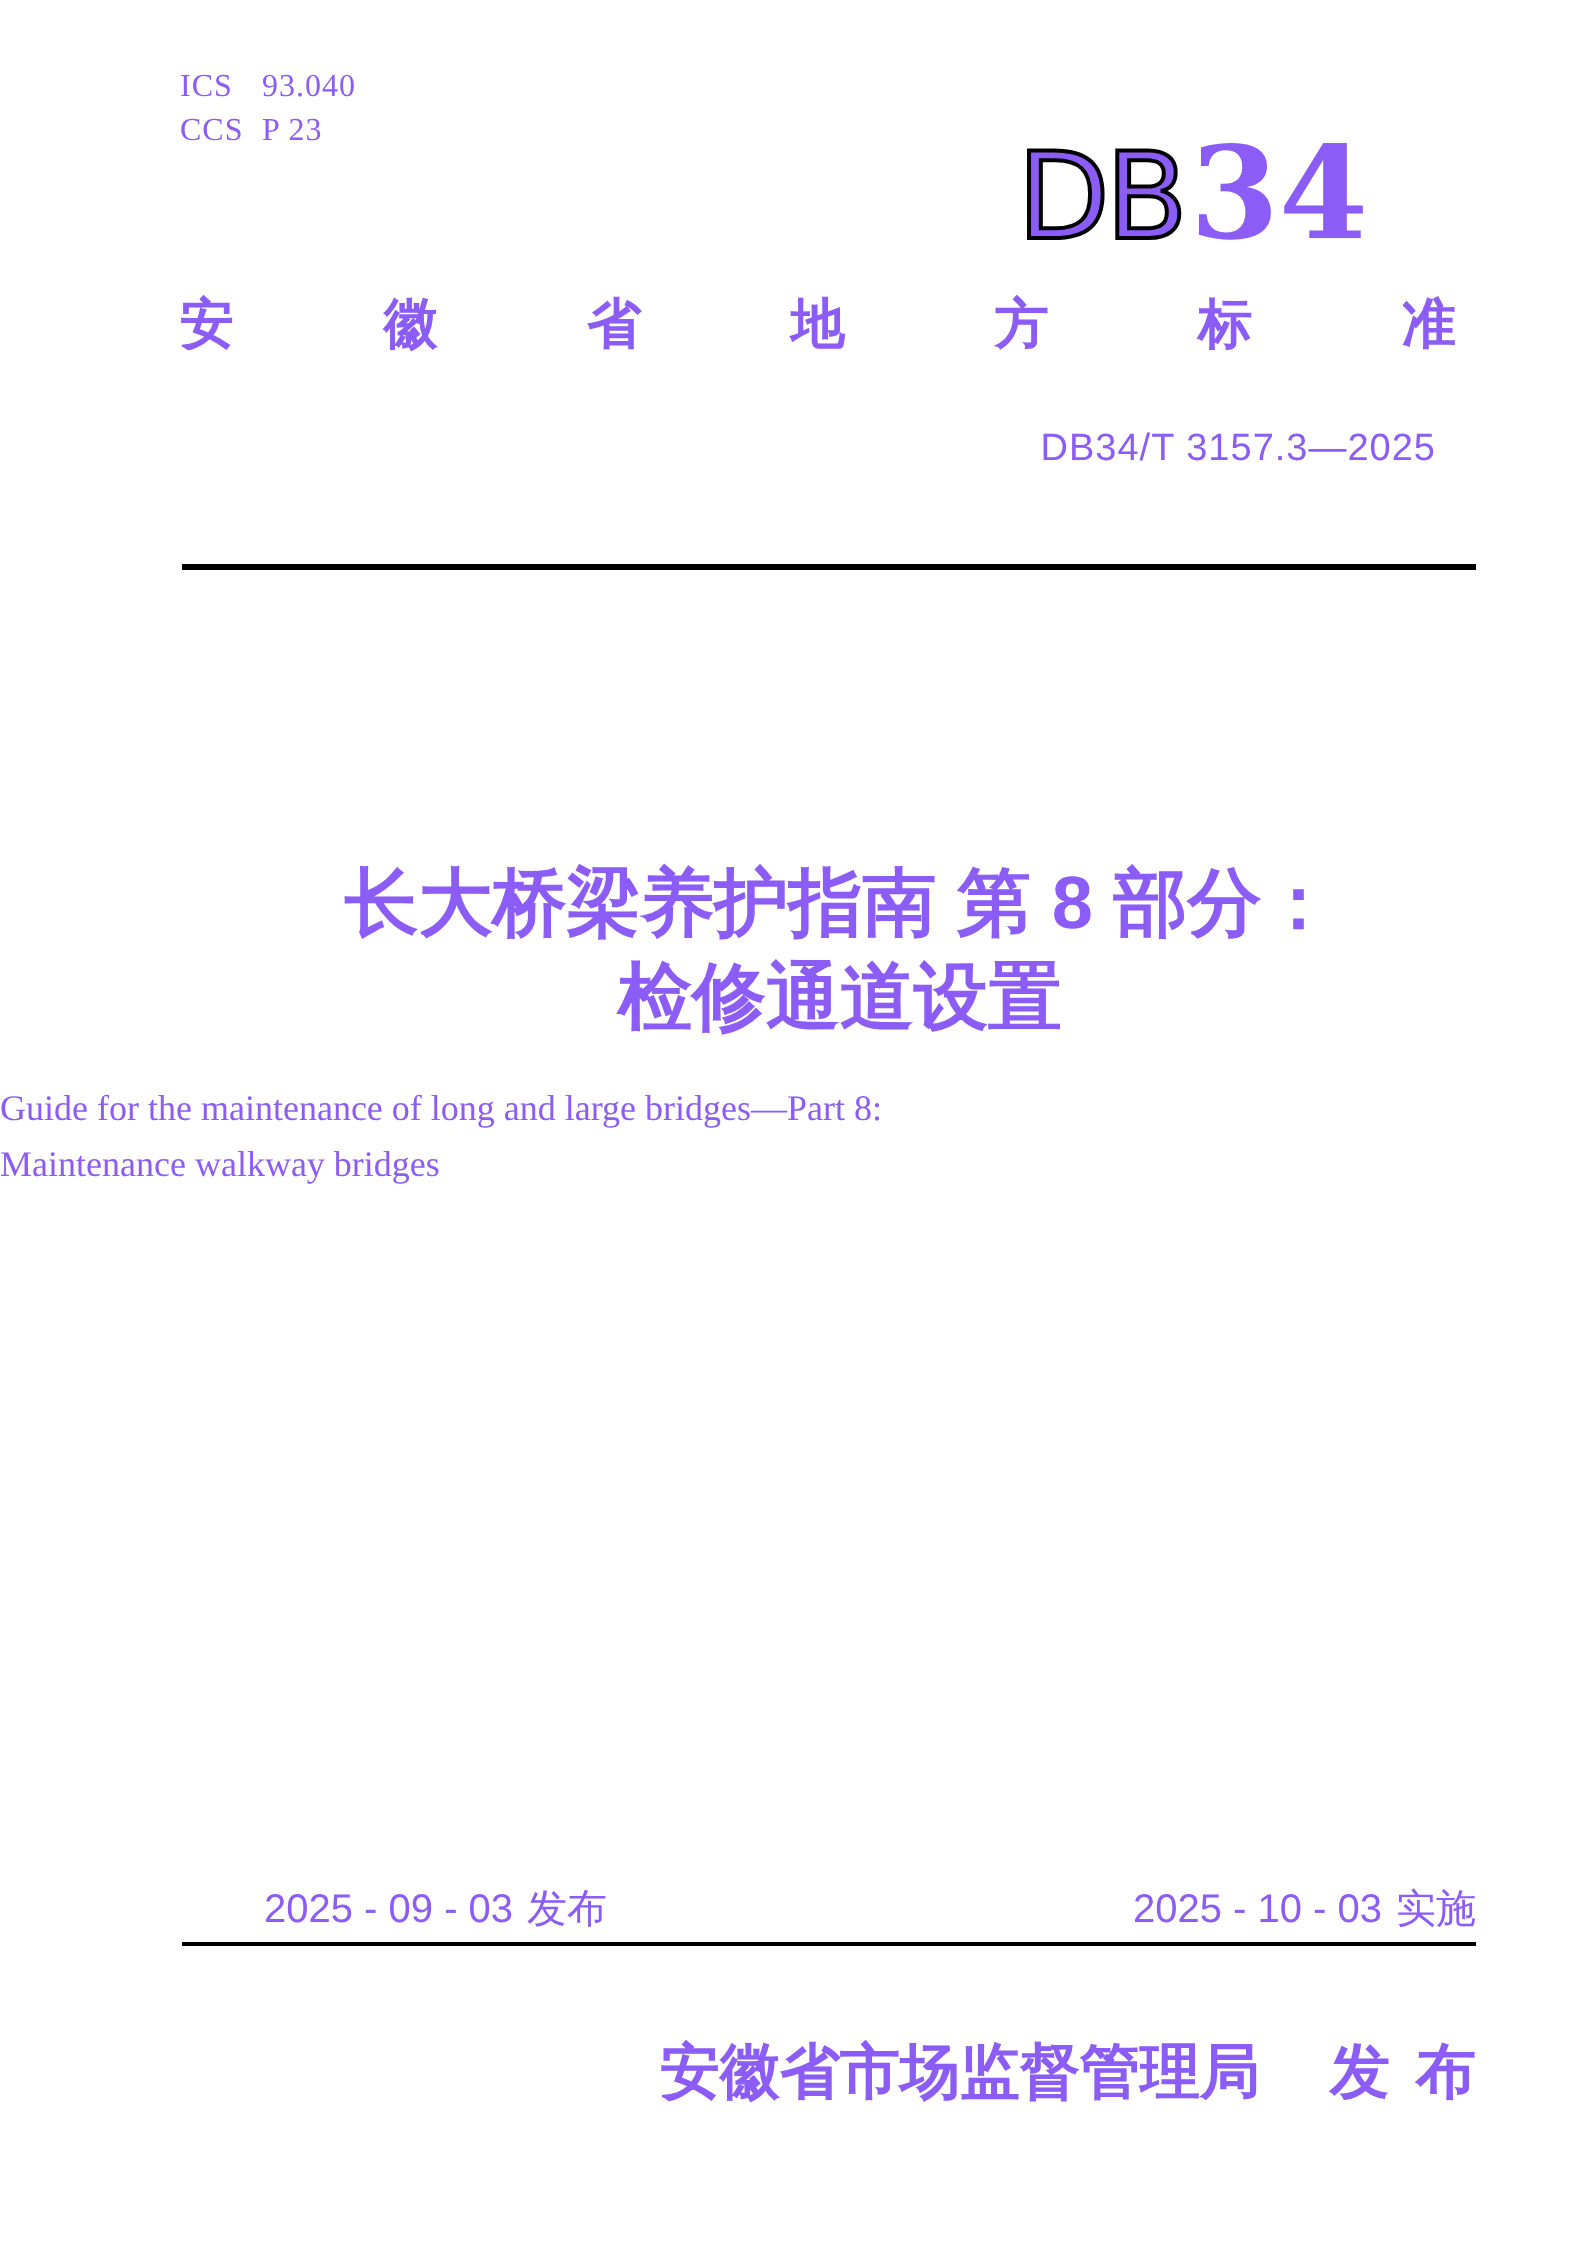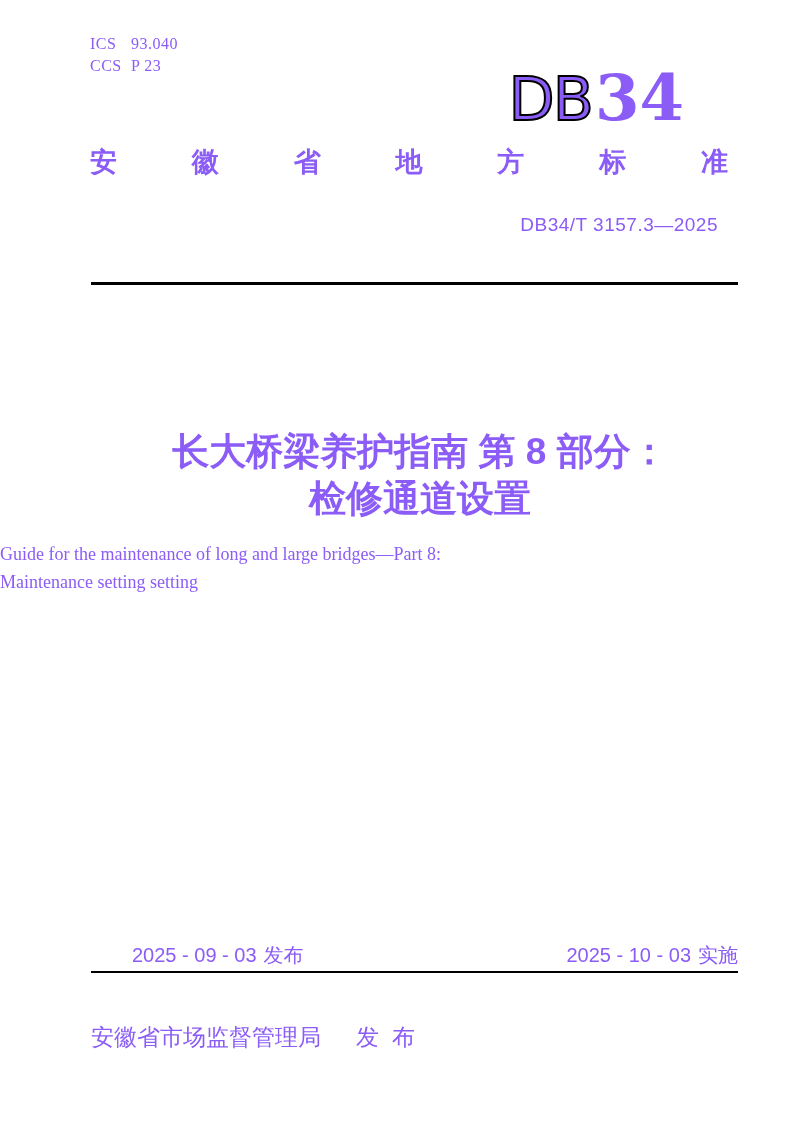--- a/index.html
+++ b/index.html
@@ -127,23 +127,23 @@
     margin-left: 40px;
   }
   .dates .date-label { margin-left: 7px; }
 
   
   .publisher {
     position: absolute;
     left: 91px;
     right: 56px;
     top: 1023px;
-    text-align: left;
-    font-size: 23px;
-    font-weight: 400;
+    text-align: right;
+    font-size: 30px;
+    font-weight: 700;
     line-height: 28px;
   }
   .publish-word {
     margin-left: 35px;
     letter-spacing: 13px;
     margin-right: -13px;
   }
 </style>
 </head>
 <body>
@@ -169,21 +169,21 @@
 
   <div class="rule rule-top"></div>
 
   <div class="title">
     <div>长大桥梁养护指南 第 8 部分：</div>
     <div>检修通道设置</div>
   </div>
 
   <div class="subtitle">
     <div>Guide for the maintenance of long and large bridges—Part 8:</div>
-    <div>Maintenance setting setting</div>
+    <div>Maintenance walkway bridges</div>
   </div>
 
   <div class="dates">
     <div>
       <span>2025 - 09 - 03</span><span class="date-label">发布</span>
     </div>
     <div>
       <span>2025 - 10 - 03</span><span class="date-label">实施</span>
     </div>
   </div>

